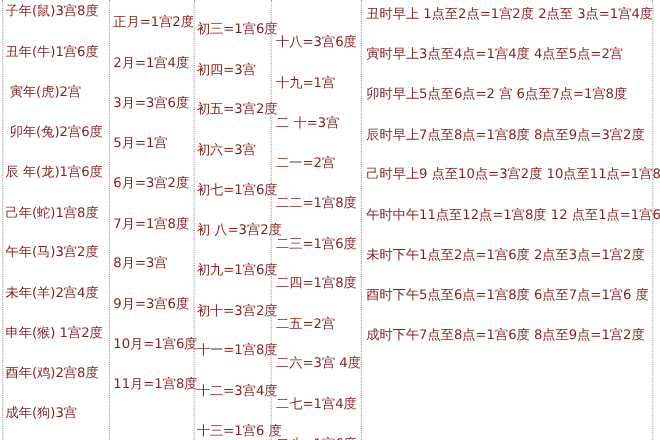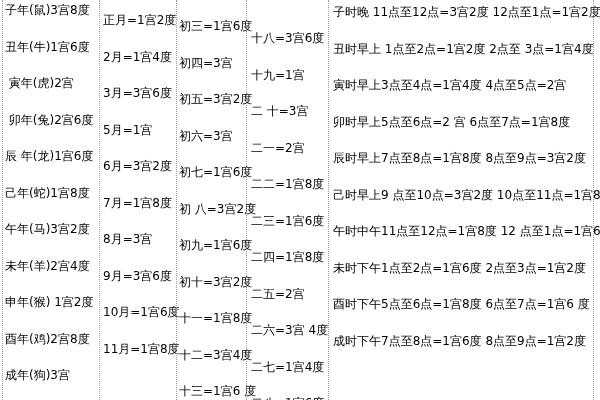--- a/index.html
+++ b/index.html
@@ -8,21 +8,21 @@
     background: #ffffff;
   }
   #screen {
     position: relative;
     width: 600px;
     height: 400px;
     background: #ffffff;
     overflow: hidden;
     font-family: "DejaVu Sans", "Liberation Sans", sans-serif;
     font-size: 12px;
-    color: #000000;
+    color: #7f1d1d;
   }
   .table {
     display: flex;
     margin-left: 2px;
     width: 591px;
     height: 400px;
     border-right: 1px dotted #999999;
   }
   .col {
     box-sizing: border-box;
@@ -101,21 +101,20 @@
       <div class="cell">二二=1宫8度</div>
       <div class="cell">二三=1宫6度</div>
       <div class="cell">二四=1宫8度</div>
       <div class="cell">二五=2宫</div>
       <div class="cell">二六=3宫 4度</div>
       <div class="cell">二七=1宫4度</div>
       <div class="cell">二八=1宫6度</div>
     </div>
 
     <div class="col col-hours">
-      <div class="cell">子时晚 11点至12点=3宫2度 12点至1点=1宫2度</div>
       <div class="cell">丑时早上 1点至2点=1宫2度 2点至 3点=1宫4度</div>
       <div class="cell">寅时早上3点至4点=1宫4度 4点至5点=2宫</div>
       <div class="cell">卯时早上5点至6点=2 宫 6点至7点=1宫8度</div>
       <div class="cell">辰时早上7点至8点=1宫8度 8点至9点=3宫2度</div>
       <div class="cell">己时早上9 点至10点=3宫2度 10点至11点=1宫8度</div>
       <div class="cell">午时中午11点至12点=1宫8度 12 点至1点=1宫6度</div>
       <div class="cell">未时下午1点至2点=1宫6度 2点至3点=1宫2度</div>
       <div class="cell">酉时下午5点至6点=1宫8度 6点至7点=1宫6 度</div>
       <div class="cell">成时下午7点至8点=1宫6度 8点至9点=1宫2度</div>
     </div>

